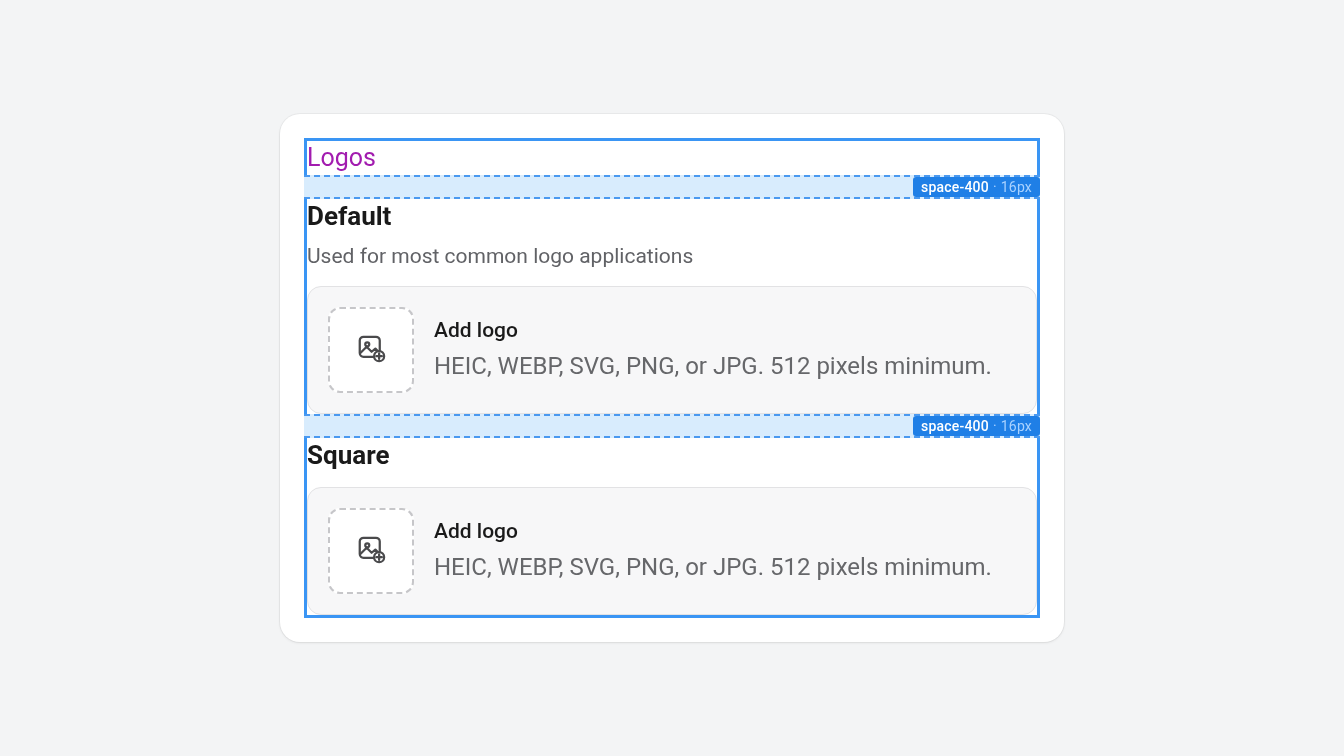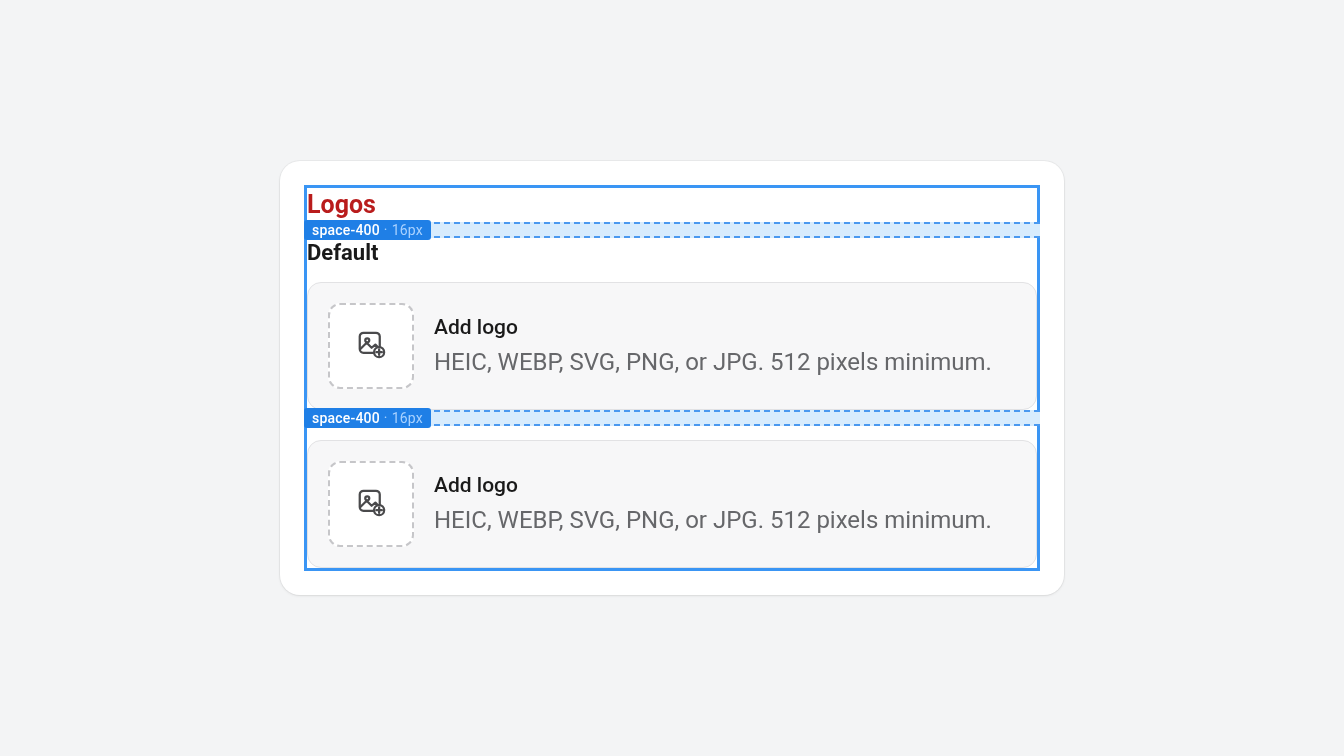--- a/index.html
+++ b/index.html
@@ -19,51 +19,51 @@
       border-radius: 20px;
       box-shadow: 0 1px 3px rgba(0,0,0,0.08), 0 0 0 1px rgba(0,0,0,0.04);
       padding: 24px;
     }
     .outline {
       border: 3px solid #3a95f4;
       padding: 0;
     }
     .section-title {
       font-size: 25px;
-      font-weight: 700;
-      color: #b91c1c;
+      font-weight: 400;
+      color: #a21caf;
       line-height: 1.35;
       border-radius: 15px;
     }
     .spacer-row {
       border-top: 2px dashed #4a99f0;
       border-bottom: 2px dashed #4a99f0;
       background: #d8ecfd;
-      height: 16px;
+      height: 24px;
       display: flex;
       align-items: center;
-      justify-content: flex-start;
+      justify-content: flex-end;
       margin-left: -3px;
       margin-right: -3px;
     }
     .spacer-chip {
       background: #1f7fe6;
       color: #fff;
       font-size: 14px;
       font-weight: 500;
       padding: 2px 8px;
       border-radius: 3px;
       display: inline-flex;
       align-items: center;
       gap: 4px;
       letter-spacing: .2px;
     }
     .spacer-chip .dim { color: #a9d2ff; font-weight: 400; }
     .sub-heading {
-      font-size: 22px;
+      font-size: 26px;
       font-weight: 700;
       color: #1a1a1a;
       line-height: 1.35;
     }
     .sub-desc {
       font-size: 21px;
       color: #616266;
       margin-top: 8px;
       line-height: 1.4;
     }
@@ -113,20 +113,21 @@
     <div class="spacer-row">
       <span class="spacer-chip">
         <span>space-400</span>
         <span class="dim">·</span>
         <span class="dim">16px</span>
       </span>
     </div>
 
     <div class="block">
       <h3 class="sub-heading">Default</h3>
+      <p class="sub-desc">Used for most common logo applications</p>
       <div class="dropzone">
         <div class="thumb">
           <span>
             <svg viewBox="0 0 24 24" fill="none" stroke="#4a4a4c" stroke-width="1.8" stroke-linecap="round" stroke-linejoin="round">
               <rect x="3" y="3" width="16" height="16" rx="3"></rect>
               <circle cx="9" cy="9" r="1.6"></circle>
               <path d="M3.5 16 L8.5 11 L12.5 15 L15.5 12.5 L19 16"></path>
               <circle cx="18.5" cy="18.5" r="4" fill="#ffffff" stroke="#4a4a4c"></circle>
               <path d="M18.5 16.3 L18.5 20.7 M16.3 18.5 L20.7 18.5"></path>
             </svg>
@@ -141,20 +142,21 @@
 
     <div class="spacer-row" style="margin-top:0;">
       <span class="spacer-chip">
         <span>space-400</span>
         <span class="dim">·</span>
         <span class="dim">16px</span>
       </span>
     </div>
 
     <div class="block">
+      <h3 class="sub-heading">Square</h3>
       <div class="dropzone">
         <div class="thumb">
           <span>
             <svg viewBox="0 0 24 24" fill="none" stroke="#4a4a4c" stroke-width="1.8" stroke-linecap="round" stroke-linejoin="round">
               <rect x="3" y="3" width="16" height="16" rx="3"></rect>
               <circle cx="9" cy="9" r="1.6"></circle>
               <path d="M3.5 16 L8.5 11 L12.5 15 L15.5 12.5 L19 16"></path>
               <circle cx="18.5" cy="18.5" r="4" fill="#ffffff" stroke="#4a4a4c"></circle>
               <path d="M18.5 16.3 L18.5 20.7 M16.3 18.5 L20.7 18.5"></path>
             </svg>

